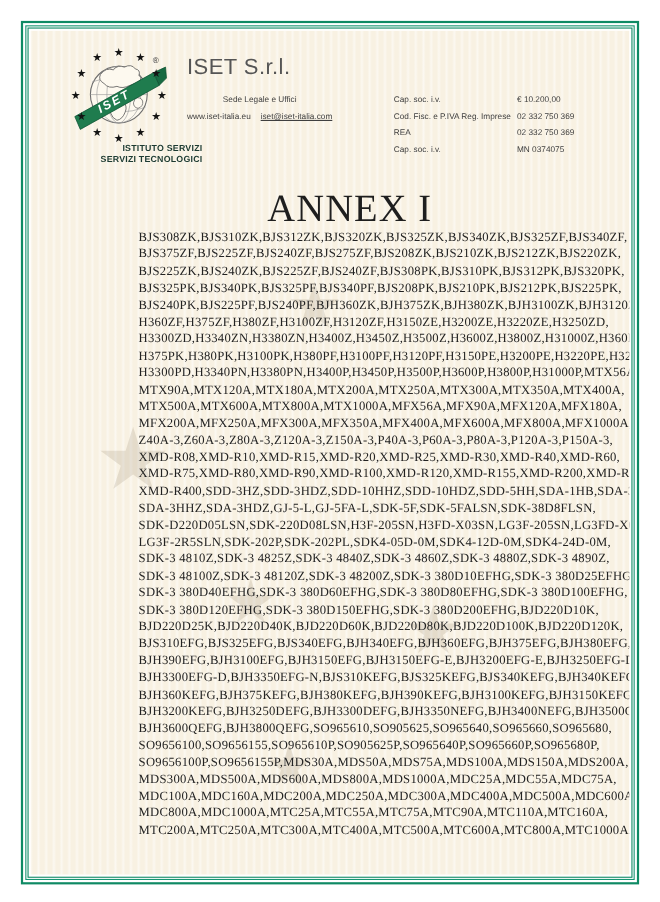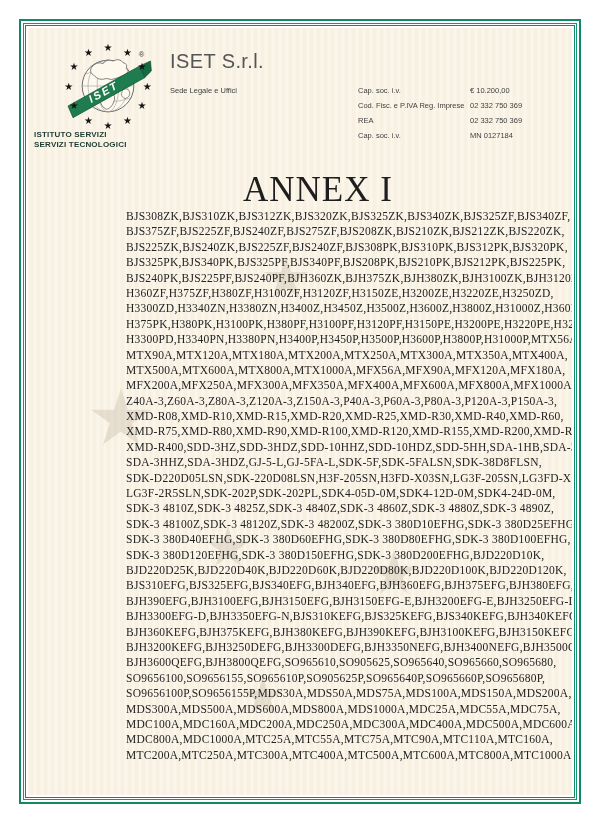--- a/index.html
+++ b/index.html
@@ -13,21 +13,21 @@
   .content{position:relative;height:100%;box-sizing:border-box;overflow:hidden;
       background-color:#f8f1e2;
       background-image:repeating-linear-gradient(90deg,
         rgba(255,255,255,.5) 0px, rgba(255,255,255,0) 2px,
         rgba(255,255,255,0) 5px, rgba(255,255,255,.5) 7px);}
   
   .wstar{position:absolute;background:rgba(148,136,108,.20);
       clip-path:polygon(50% 0%,61% 35%,98% 35%,68% 57%,79% 91%,50% 70%,21% 91%,32% 57%,2% 35%,39% 35%);}
   
   .logo{position:absolute;left:30px;top:8px;width:100px;height:100px;}
-  .institute{position:absolute;left:6px;top:102px;width:150px;text-align:left;
+  .institute{position:absolute;left:6px;top:102px;width:150px;text-align:right;
       font-size:8px;font-weight:bold;color:#1c3a31;line-height:10px;letter-spacing:.2px;}
   .company-name{position:absolute;left:142px;top:22px;font-size:20px;color:#555555;letter-spacing:.4px;}
   .contact{position:absolute;left:142px;top:55px;font-size:7.5px;color:#3f3f3f;line-height:15px;text-align:center;}
   .contact .row{height:15px;}
   .email{text-decoration:underline;margin-left:9px;color:#3f3f3f;}
   .registry{position:absolute;left:330px;top:55px;font-size:7.5px;color:#3f3f3f;line-height:15px;}
   .reg-row{display:flex;height:15px;}
   .reg-label{width:112px;}
   
   .annex-title{position:absolute;left:36px;right:0;top:142px;text-align:center;
@@ -88,38 +88,41 @@
 
           <div class="institute">
             <div>ISTITUTO SERVIZI</div>
             <div>SERVIZI TECNOLOGICI</div>
           </div>
 
           <div class="company-name">ISET S.r.l.</div>
 
           <div class="contact">
             <div class="row">Sede Legale e Uffici</div>
+            <div class="row">
+              <span>www.iset-italia.eu</span><span class="email">iset@iset-italia.com</span>
+            </div>
           </div>
 
           <div class="registry">
             <div class="reg-row">
               <span class="reg-label">Cap. soc. i.v.</span>
               <span class="reg-value">€ 10.200,00</span>
             </div>
             <div class="reg-row">
               <span class="reg-label">Cod. Fisc. e P.IVA Reg. Imprese</span>
               <span class="reg-value">02 332 750 369</span>
             </div>
             <div class="reg-row">
               <span class="reg-label">REA</span>
               <span class="reg-value">02 332 750 369</span>
             </div>
             <div class="reg-row">
               <span class="reg-label">Cap. soc. i.v.</span>
-              <span class="reg-value">MN 0127184</span>
+              <span class="reg-value">MN 0374075</span>
             </div>
           </div>
 
           <div class="annex-title">ANNEX I</div>
 
           <div class="codes">
               <div class="code-line">BJS308ZK,BJS310ZK,BJS312ZK,BJS320ZK,BJS325ZK,BJS340ZK,BJS325ZF,BJS340ZF,</div>
               <div class="code-line">BJS375ZF,BJS225ZF,BJS240ZF,BJS275ZF,BJS208ZK,BJS210ZK,BJS212ZK,BJS220ZK,</div>
               <div class="code-line">BJS225ZK,BJS240ZK,BJS225ZF,BJS240ZF,BJS308PK,BJS310PK,BJS312PK,BJS320PK,</div>
               <div class="code-line">BJS325PK,BJS340PK,BJS325PF,BJS340PF,BJS208PK,BJS210PK,BJS212PK,BJS225PK,</div>

